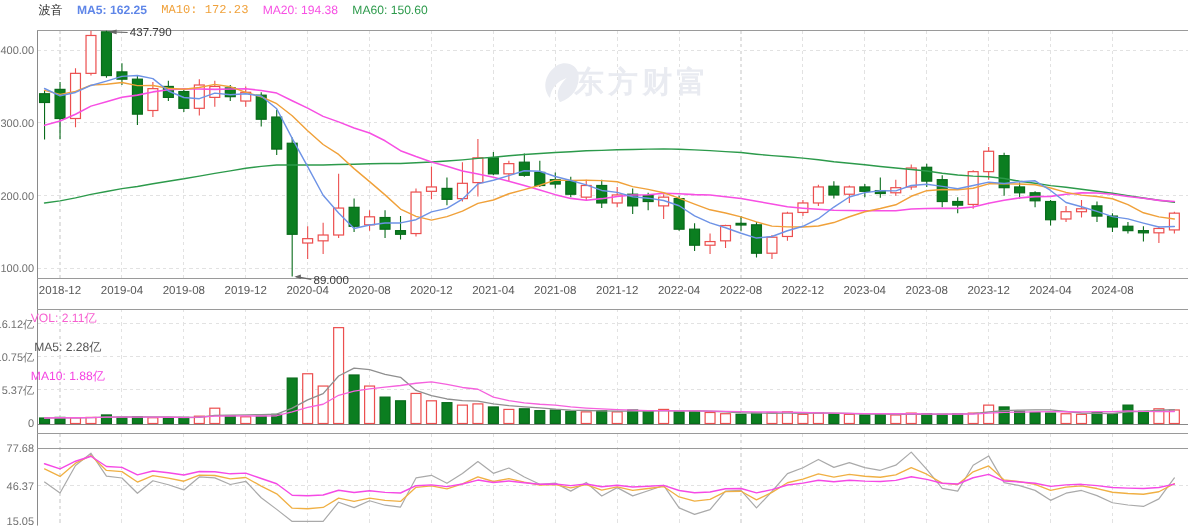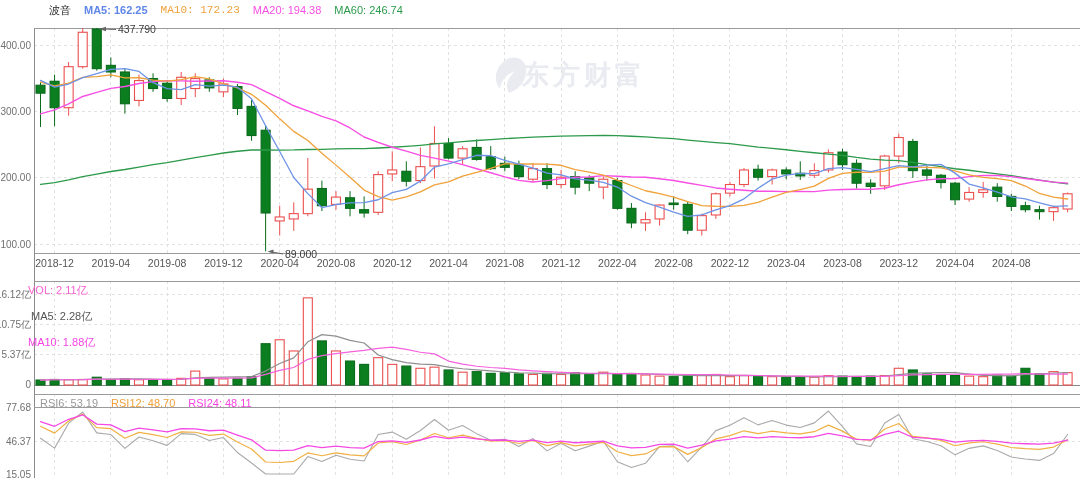--- a/index.html
+++ b/index.html
@@ -1,19 +1,19 @@
 <!DOCTYPE html>
 <html><head>
 <meta charset="utf-8">
 <style>
   html,body{margin:0;padding:0;background:#fff;}
   .chart-root{position:relative;width:1080px;height:478px;background:#fff;overflow:hidden;
     font-family:"Liberation Sans","DejaVu Sans",sans-serif;}
   .legend-row{position:absolute;display:flex;gap:13px;font-size:11px;line-height:13px;white-space:nowrap;z-index:3;}
-  #main-legend{left:49px;top:4px;}
+  #main-legend{left:35px;top:4px;}
   #vol-legend{left:28px;top:284px;flex-direction:column;}
   #rsi-legend{left:40px;top:397px;}
   .legend-item{font-weight:400;}
   #plot{position:absolute;left:0;top:0;}
 </style>
 </head>
 <body>
 
 <div class="chart-root">
 
@@ -384,26 +384,21 @@
       </g>
       <text x="118" y="33" text-anchor="start" font-size="10.5" fill="#3c3c3c">437.790</text>
       <text x="285" y="258" text-anchor="start" font-size="10.5" fill="#3c3c3c">89.000</text>
     </svg>
 
   <div id="main-legend" class="legend-row">
     <span class="legend-item" style="color: rgb(43, 43, 43);">波音</span>
   <span class="legend-item" style="color: rgb(95, 134, 232); font-weight: bold;">MA5: 162.25</span>
       <span class="legend-item" style="color: rgb(240, 161, 58); font-family: Liberation Mono, monospace;">MA10: 172.23</span>
       <span class="legend-item" style="color: rgb(247, 79, 227);">MA20: 194.38</span>
-      <span class="legend-item" style="color: rgb(44, 154, 75);">MA60: 246.74</span>
+      <span class="legend-item" style="color: rgb(44, 154, 75);">MA60: 150.60</span>
     </div>
   <div id="vol-legend" class="legend-row">
       <span class="legend-item" style="color: rgb(247, 95, 208);">VOL: 2.11亿</span>
       <span class="legend-item" style="color: rgb(85, 85, 85); text-align: center;">MA5: 2.28亿</span>
       <span class="legend-item" style="color: rgb(245, 67, 226);">MA10: 1.88亿</span>
     </div>
-  <div id="rsi-legend" class="legend-row">
-      <span class="legend-item" style="color: rgb(154, 154, 154);">RSI6: 53.19</span>
-      <span class="legend-item" style="color: rgb(240, 161, 58);">RSI12: 48.70</span>
-      <span class="legend-item" style="color: rgb(245, 67, 226);">RSI24: 48.11</span>
-    </div>
 
 </div>
 
 </body></html>

